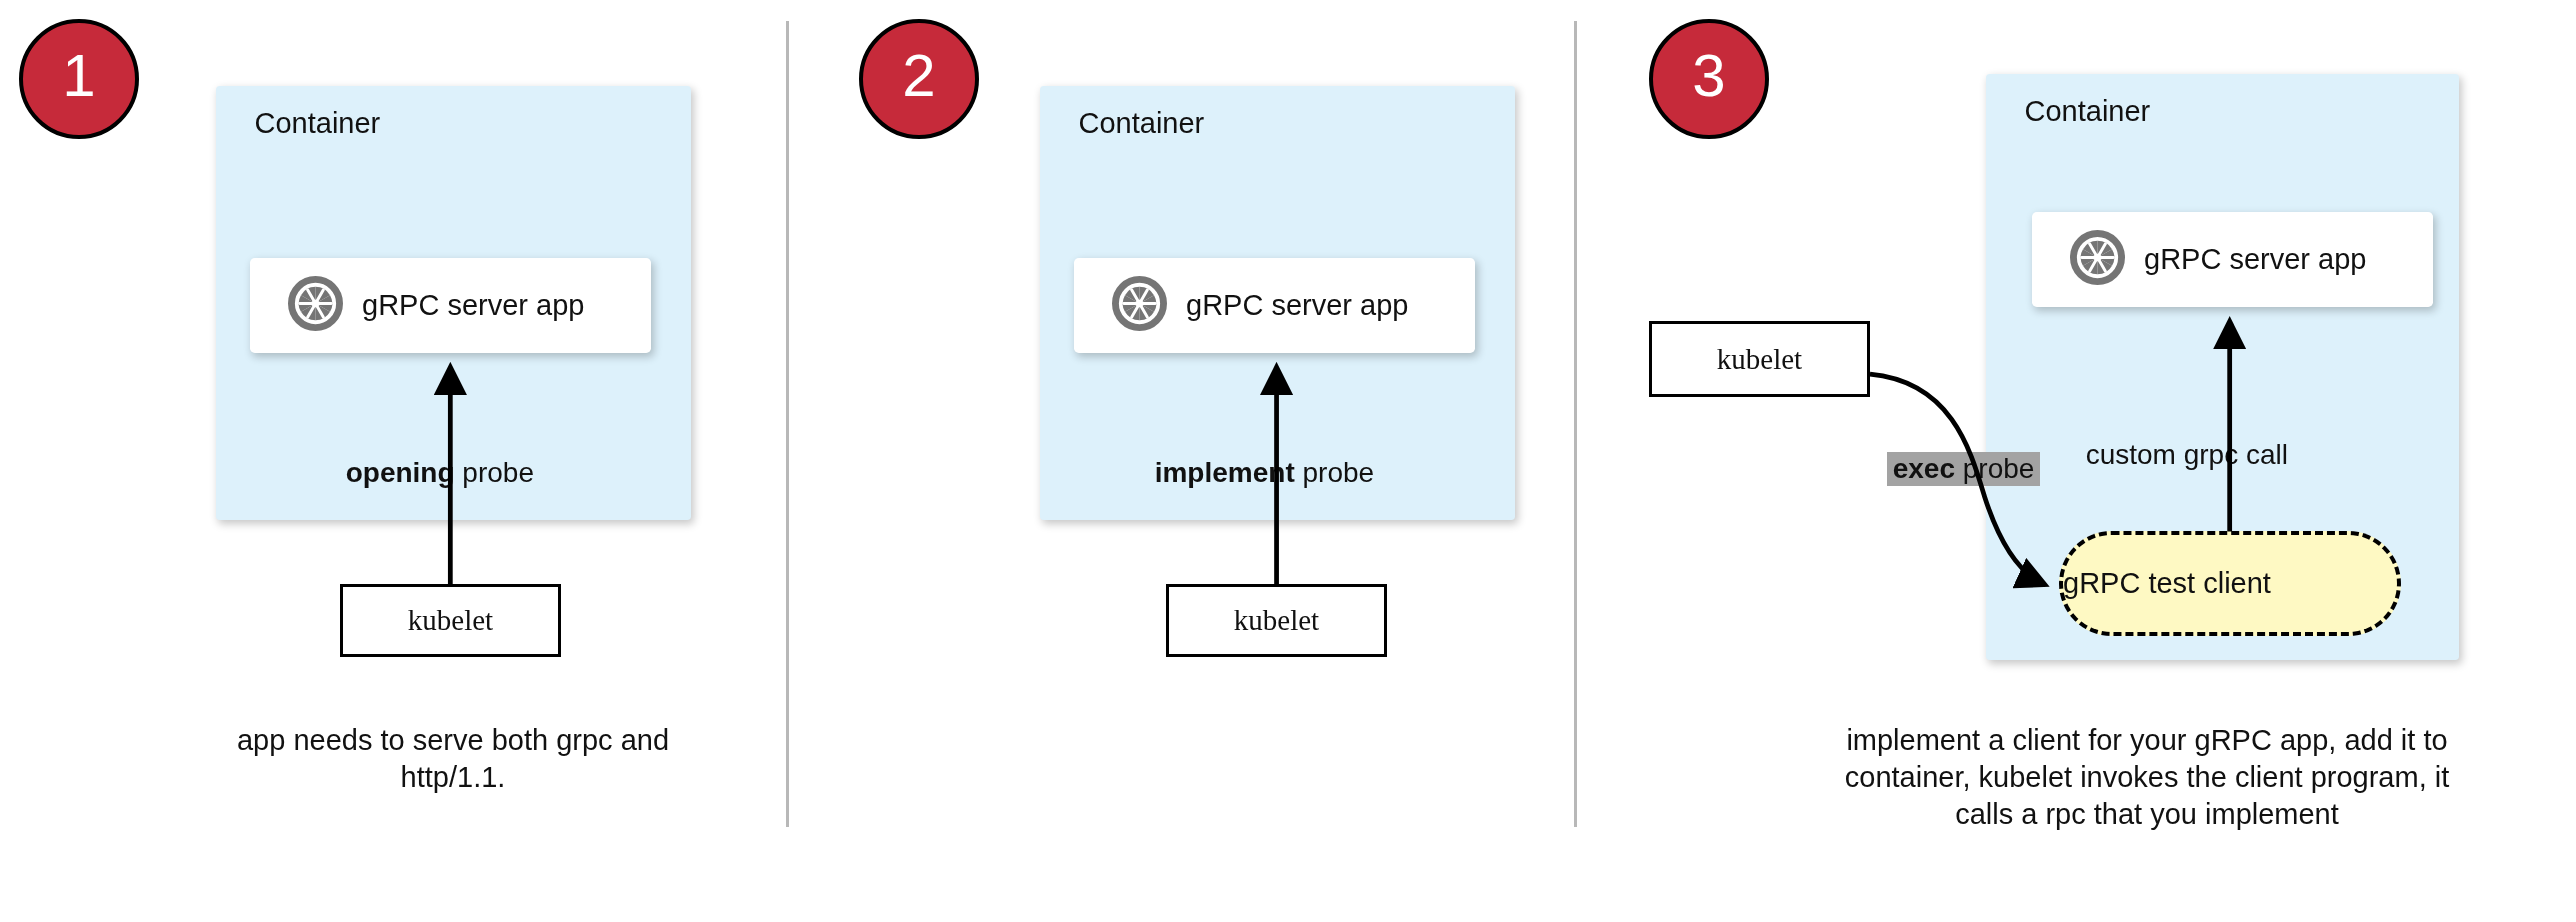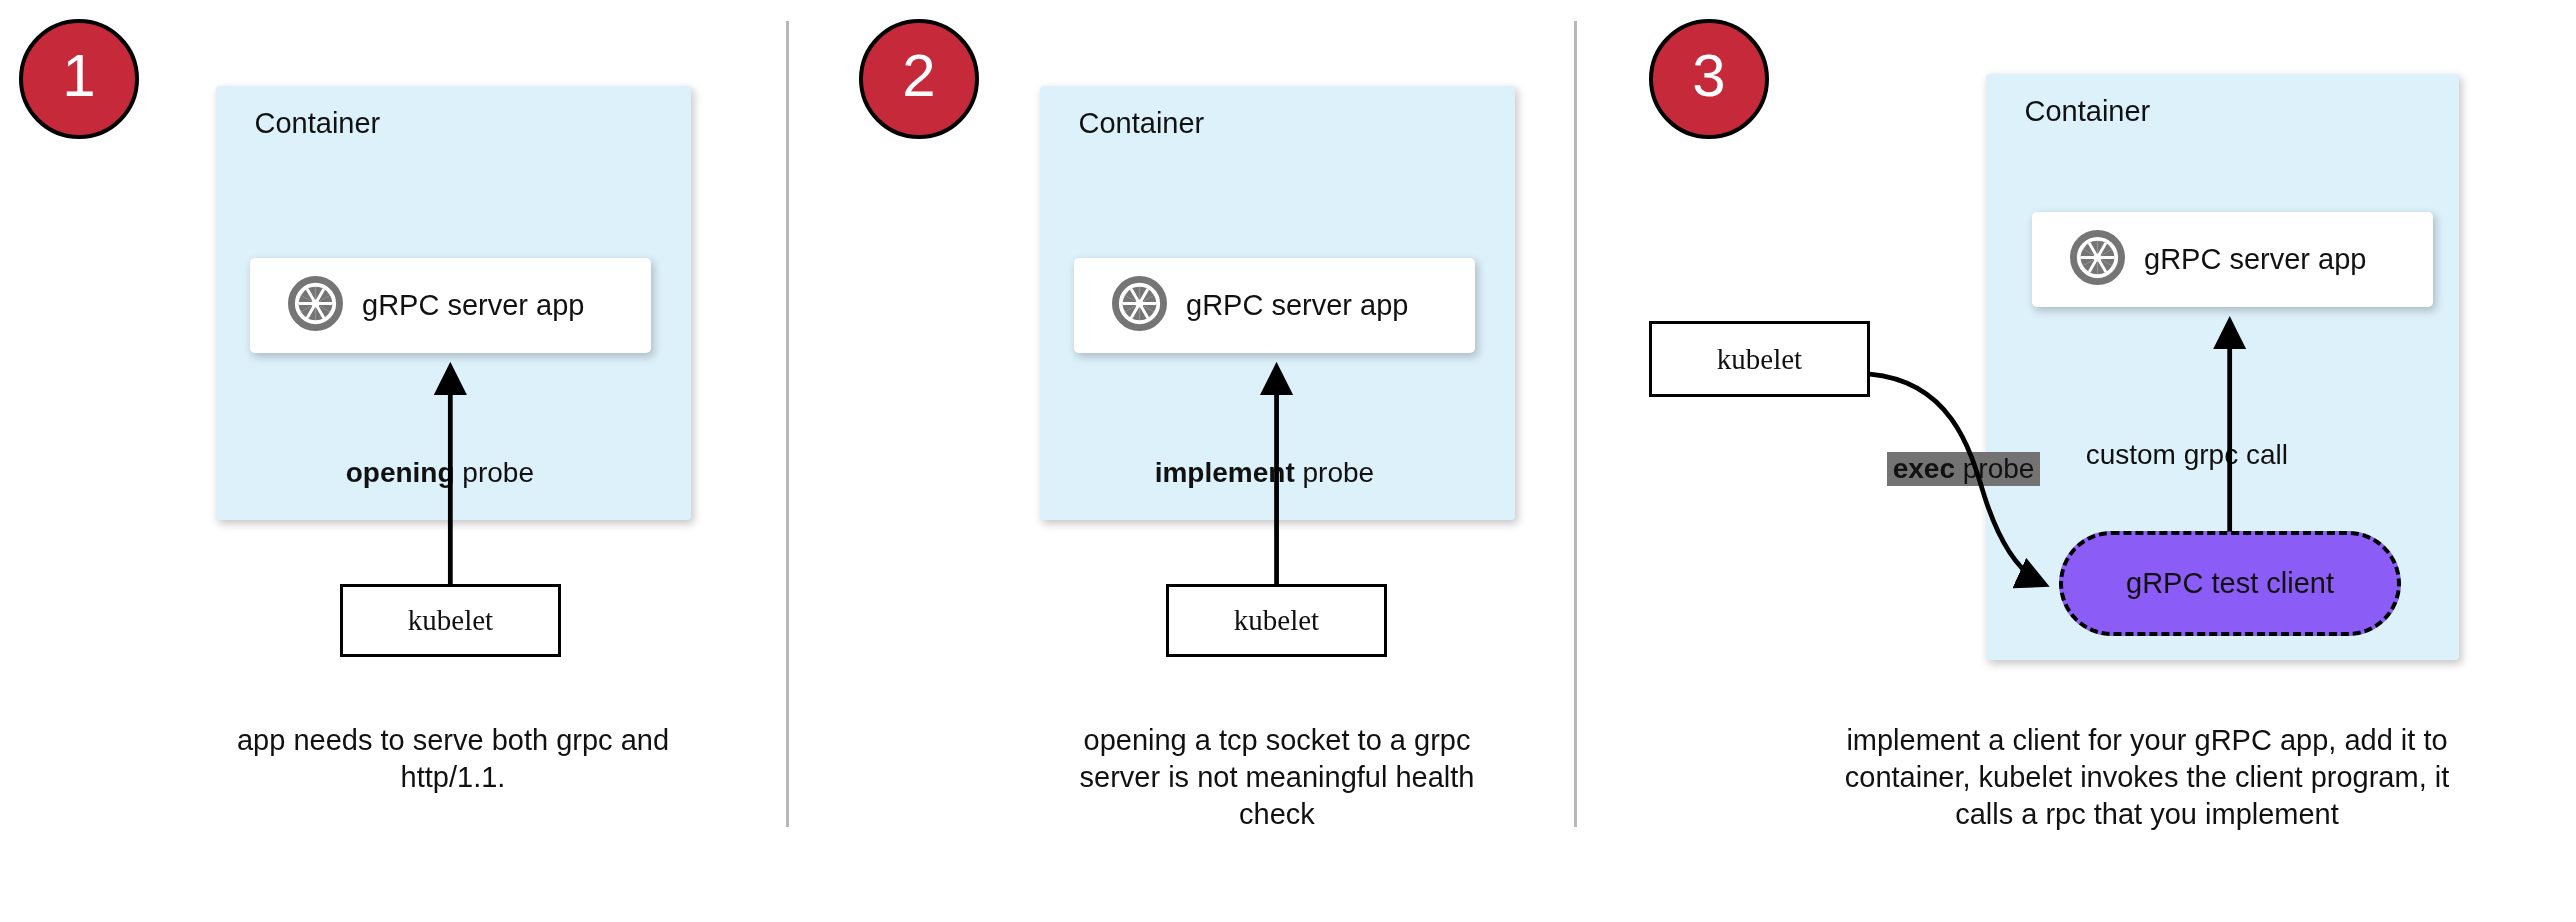--- a/index.html
+++ b/index.html
@@ -94,27 +94,26 @@
     align-items: center;
     justify-content: center;
     font-size: 29px;
     color: #111111;
     font-family: Liberation Serif, serif;
   }
 
   
   .pill-box {
     position: absolute;
-    background: #8b5cf6;
+    background: #fef9c3;
     border: 4.8px dashed #000000;
     border-radius: 57px;
     box-sizing: border-box;
     display: flex;
     align-items: center;
-    justify-content: center;
     font-size: 29px;
     color: #111111;
     white-space: nowrap;
   }
 
   
   .arrows {
     position: absolute;
     left: 0; top: 0;
     width: 2576px;
@@ -126,21 +125,21 @@
   .edge-label {
     position: absolute;
     font-size: 28px;
     color: #111111;
     white-space: nowrap;
     background: transparent;
     line-height: 1;
   }
   .edge-label .kw { font-weight: bold; }
   .edge-label.on-blue { background: #ddf1fb; padding: 2.9px 5.7px; }
-  .edge-label.on-white { background: #737373; padding: 2.9px 5.7px; }
+  .edge-label.on-white { background: #a3a3a3; padding: 2.9px 5.7px; }
 
   
   .caption {
     position: absolute;
     text-align: center;
     font-size: 29px;
     line-height: 1.28;
     color: #111111;
   }
 </style>
@@ -231,21 +230,20 @@
   </div>
 
   <div class="edge-label on-blue" style="left:1149px; top:456px;">
     <span class="kw">implement</span><span> probe</span>
   </div>
 
   <div class="kubelet-box" style="left:1166px; top:584px; width:221px; height:73px;">
     <span>kubelet</span>
   </div>
 
-  <div class="caption" style="left:1048px; top:722px; width:458px;">opening a tcp socket to a grpc server is not meaningful health check</div>
 
   <div class="badge" style="left:1649px; top:19px;">
     <span>3</span>
   </div>
 
   <div class="container-box" style="left:1986px; top:74px; width:473px; height:586px;">
     <div class="container-label">Container</div>
   </div>
 
   <div class="app-card" style="left:2032px; top:212px; width:401px; height:95px;">

